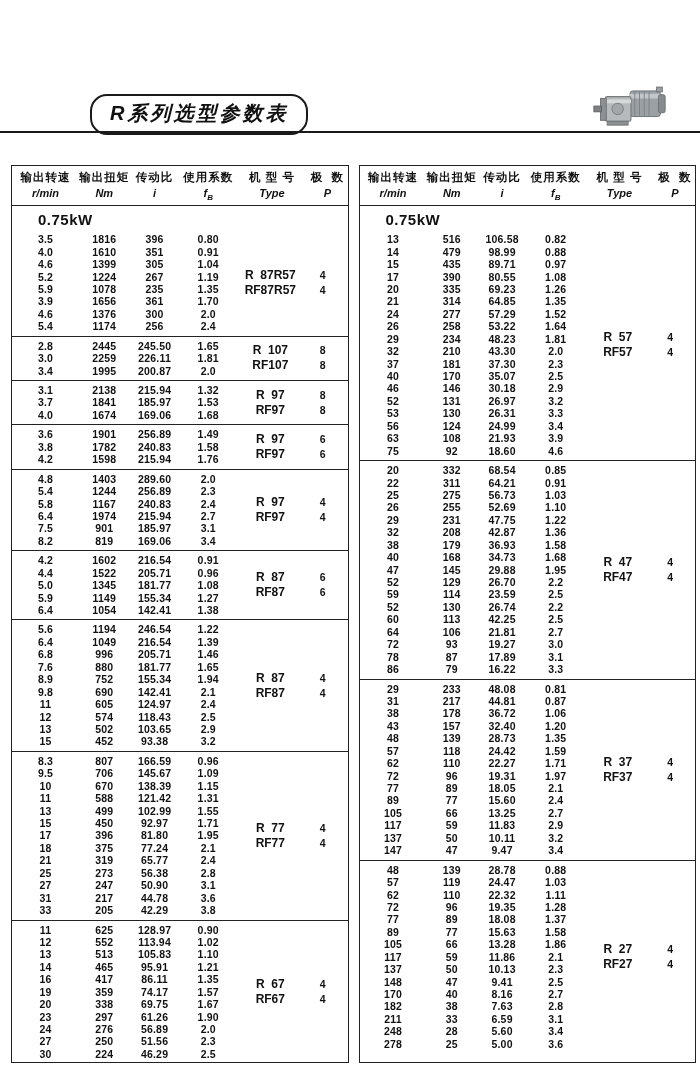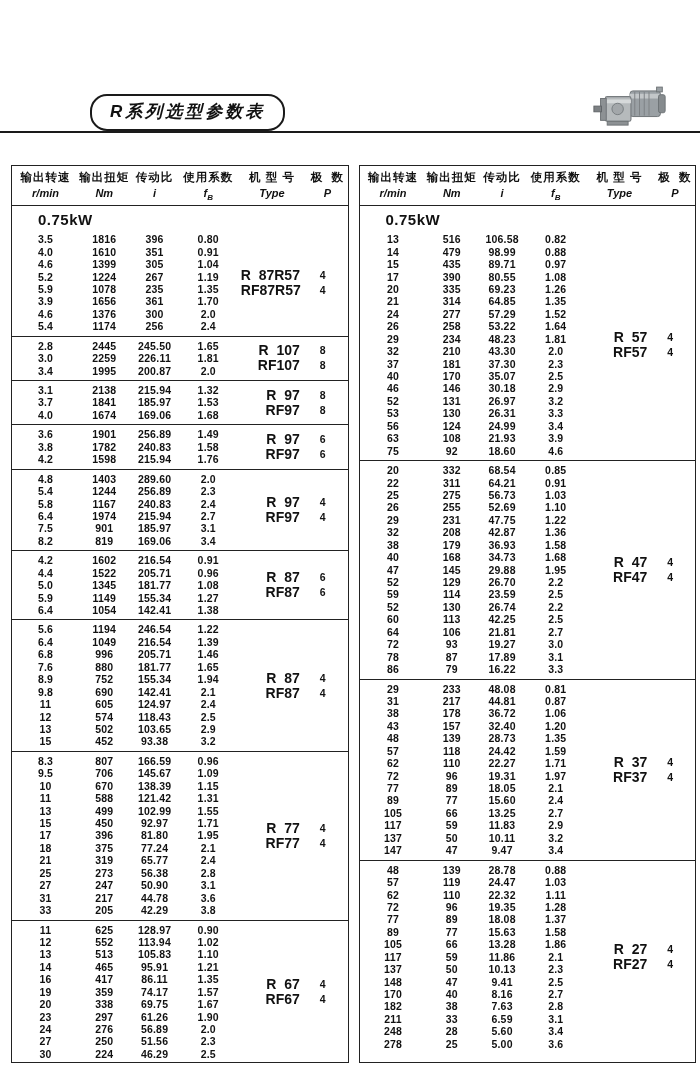--- a/index.html
+++ b/index.html
@@ -9,21 +9,21 @@
     background:#ffffff;
     font-family:"Liberation Sans","DejaVu Sans",sans-serif;
     color:#111;
     overflow:hidden;
   }
   
   .title-bubble{
     position:absolute;left:90px;top:94px;
     border:2px solid #1a1a1a;border-radius:17px;
     padding:4px 18px 6px 18px;
-    font-size:17px;font-weight:700;font-style:italic;
+    font-size:20px;font-weight:700;font-style:italic;
     letter-spacing:3px;
   }
   .motor-img{position:absolute;right:32px;top:84px;}
   .title-rule{position:absolute;left:0;top:131px;width:700px;height:2px;background:#1a1a1a;}
 
   
   .table-wrap{
     position:absolute;left:11px;top:165px;
     width:685px;height:898px;
     display:flex;gap:10px;
@@ -61,21 +61,21 @@
   }
   .cell{
     text-align:center;font-size:10.5px;font-weight:700;
     letter-spacing:0.2px;white-space:nowrap;
   }
   .typeblock{
     position:absolute;left:67%;right:2px;top:50%;
     transform:translateY(-50%);
   }
   .trow{display:grid;grid-template-columns:58% 42%;height:15px;line-height:15px;}
-  .tname{font-size:14px;font-weight:700;white-space:pre;text-align:right;padding-left:4px;}
+  .tname{font-size:12px;font-weight:700;white-space:pre;text-align:center;padding-left:4px;}
   .tpole{font-size:10.5px;font-weight:700;text-align:center;}
 </style>
 </head>
 <body>
 
 <div class="page">
 
   <div class="title-bubble">
     <span>R系列选型参数表</span>
   </div>

